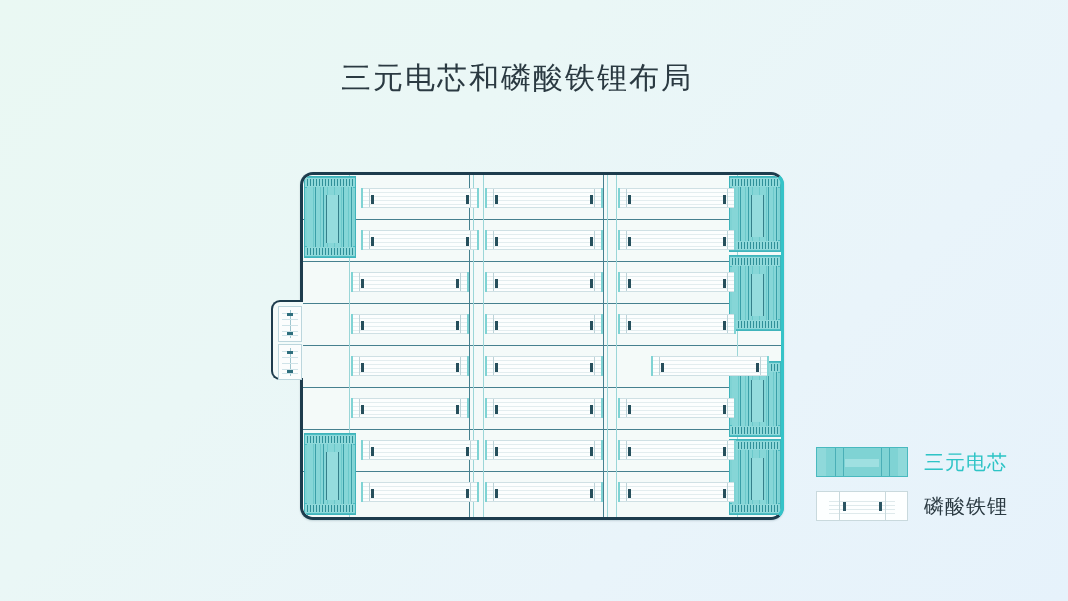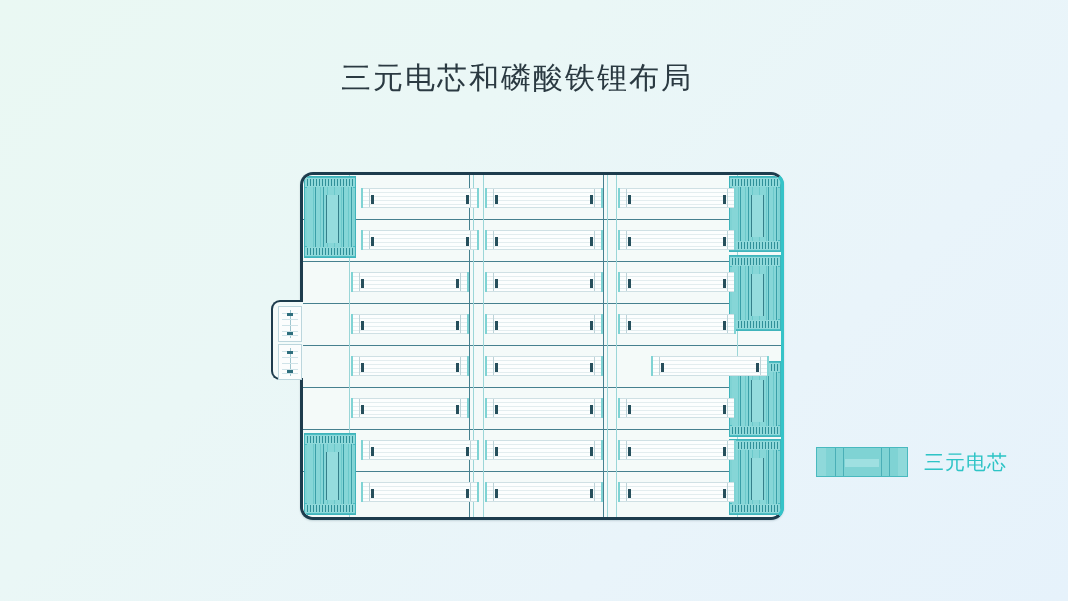--- a/index.html
+++ b/index.html
@@ -853,14 +853,29 @@
             <div class="i" style="left: 23px;"></div>
             <div class="i" style="left: 26px;"></div>
             <div class="i" style="left: 29px;"></div>
             <div class="i" style="left: 32px;"></div>
           </div>
         </div>
     </div>
     <div class="lg-label teal">三元电芯</div>
   </div>
 
+  <div class="lg-row">
+    <div class="lg-sw">
+      <div class="sw-lfp" id="swlfp">
+          <div class="h" style="top: 9px;"></div>
+          <div class="h" style="top: 13px;"></div>
+          <div class="h" style="top: 17px;"></div>
+          <div class="h" style="top: 21px;"></div>
+          <div class="v" style="left: 22px;"></div>
+          <div class="v" style="left: 68px;"></div>
+          <div class="t" style="left: 26px; top: 10px;"></div>
+          <div class="t" style="left: 62px; top: 10px;"></div>
+        </div>
+    </div>
+    <div class="lg-label dark">磷酸铁锂</div>
+  </div>
 
 </div>
 
 </body></html>

